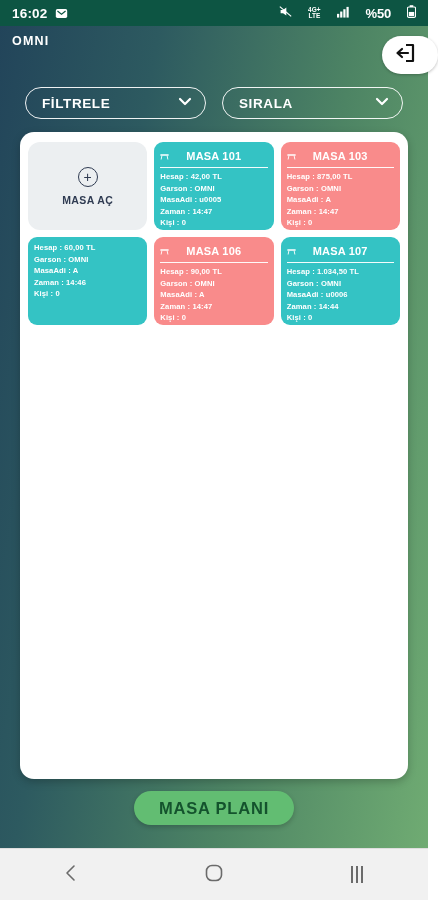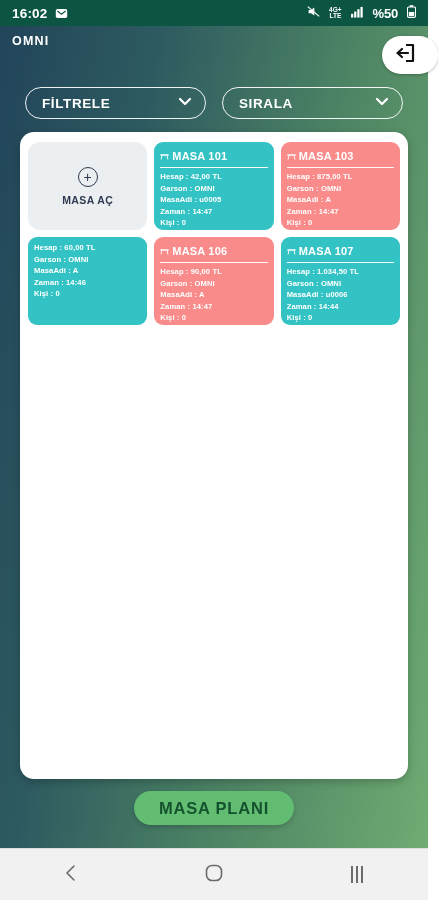--- a/index.html
+++ b/index.html
@@ -38,21 +38,21 @@
   }
   .status-msg-icon {
     margin-left: 7px;
     display: inline-flex;
     align-items: center;
   }
   .status-right {
     margin-left: auto;
     display: flex;
     align-items: center;
-    gap: 9px;
+    gap: 16px;
   }
   .net-label {
     display: flex;
     flex-direction: column;
     align-items: center;
     line-height: 0.85;
     font-size: 6.5px;
     font-weight: 700;
   }
   .battery-text {
@@ -184,21 +184,21 @@
     display: flex;
     flex-direction: column;
     overflow: hidden;
   }
   .table-card.teal { background: #34c3c4; }
   .table-card.red  { background: #f98b8b; }
 
   .card-head {
     display: flex;
     align-items: center;
-    gap: 3px;
+    gap: 17px;
     padding-bottom: 2px;
     border-bottom: 1.5px solid rgba(255,255,255,0.95);
     margin-bottom: 3px;
   }
   .card-title {
     font-size: 11px;
     font-weight: 700;
     letter-spacing: 0.2px;
   }
   .card-line {

